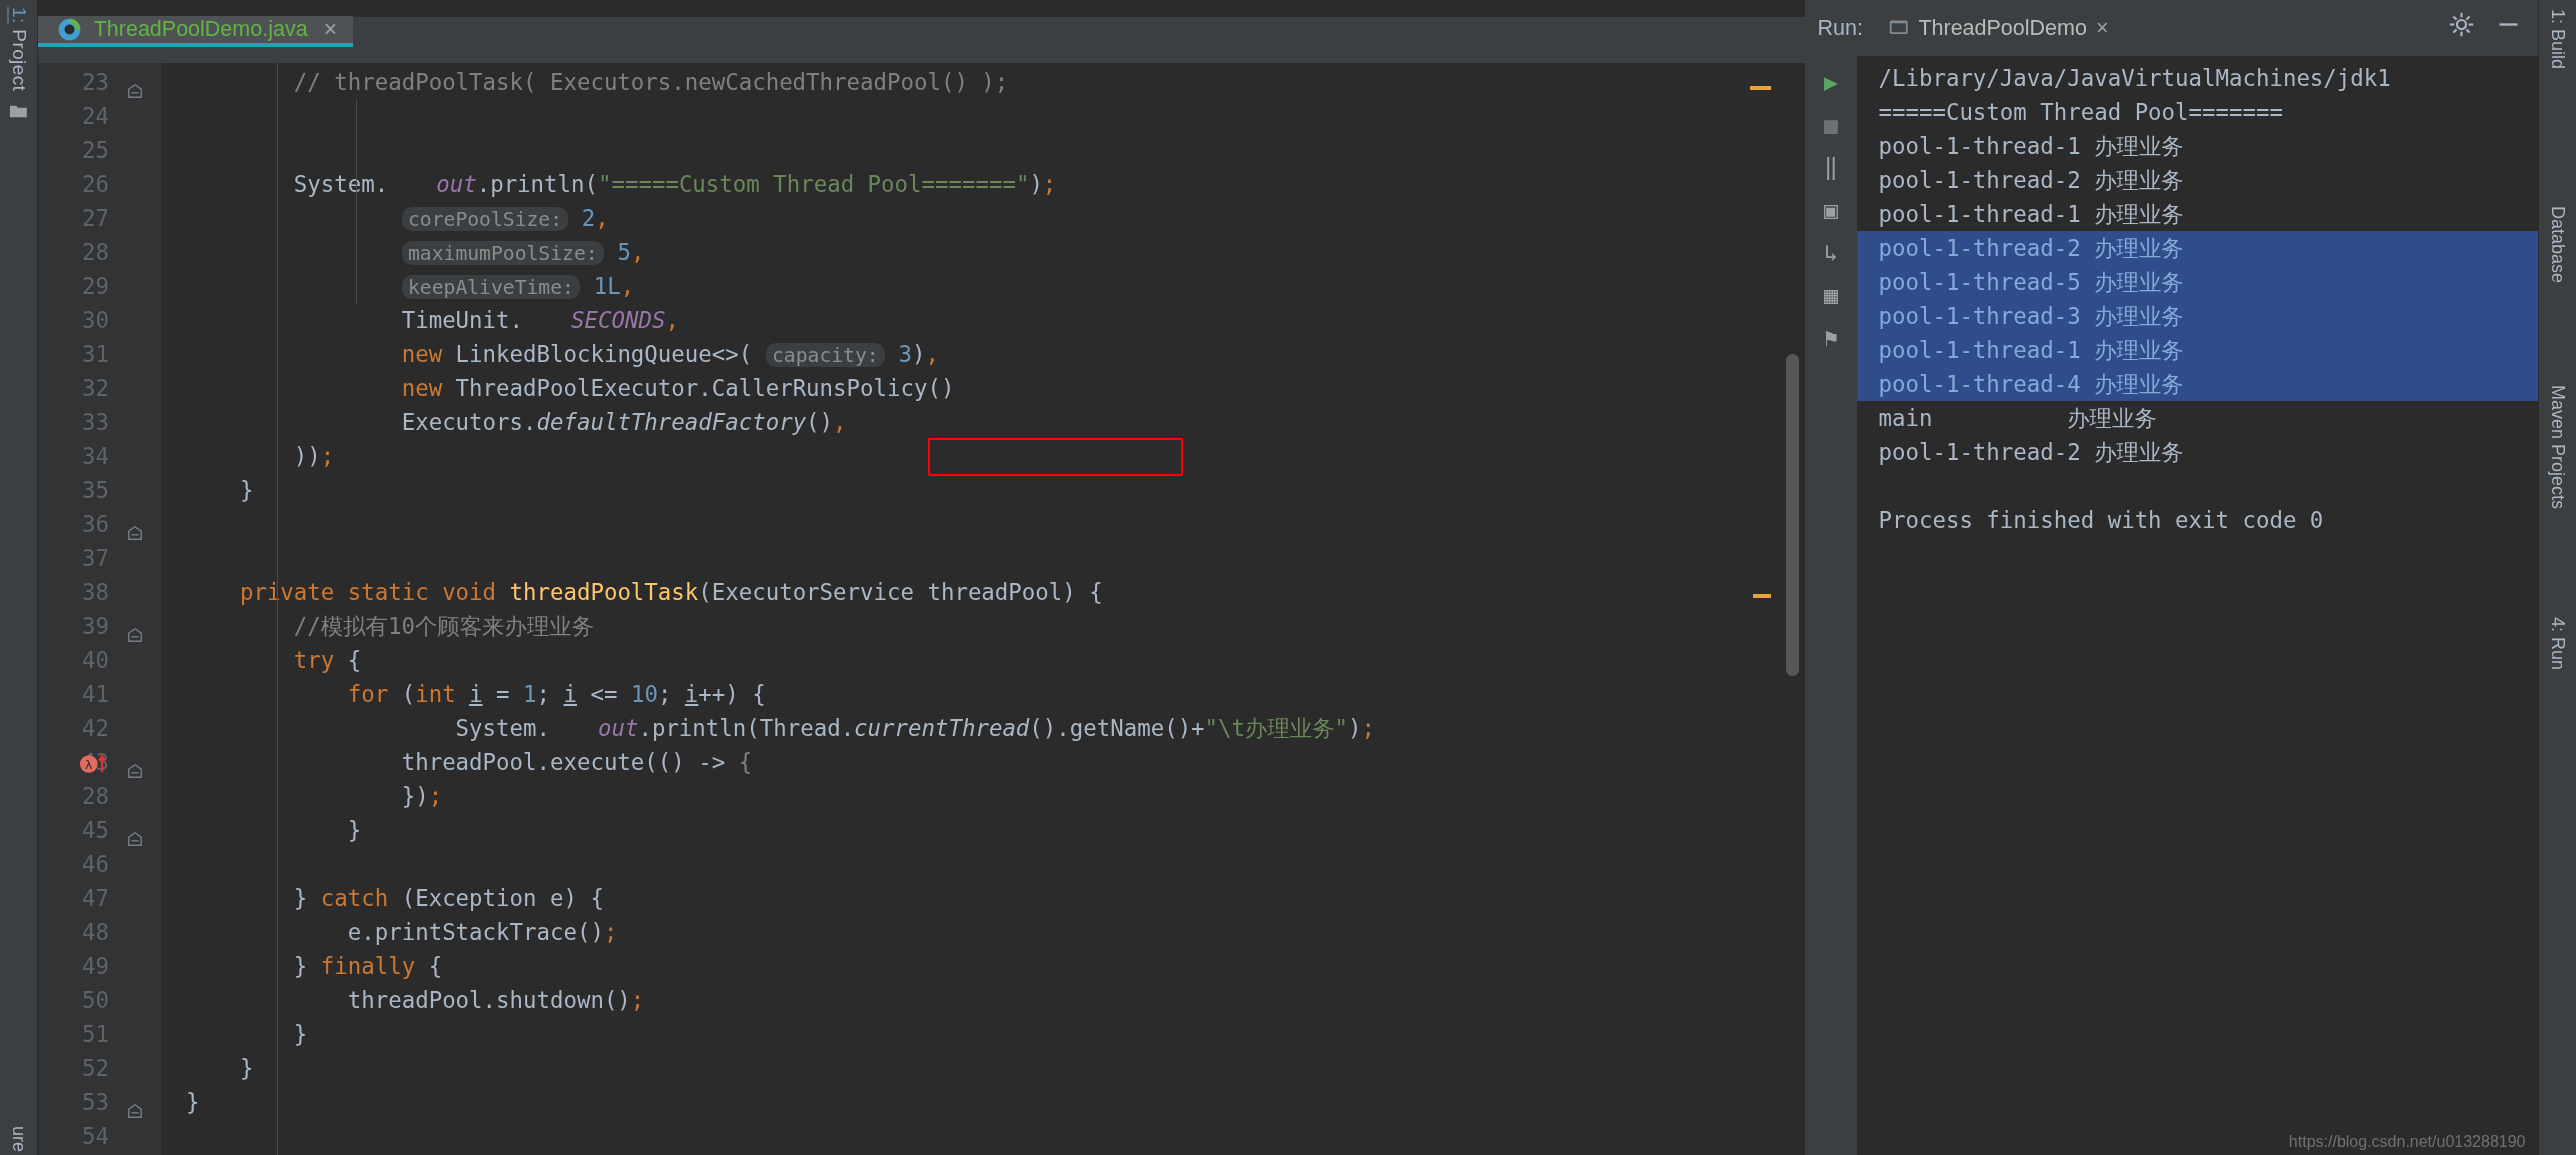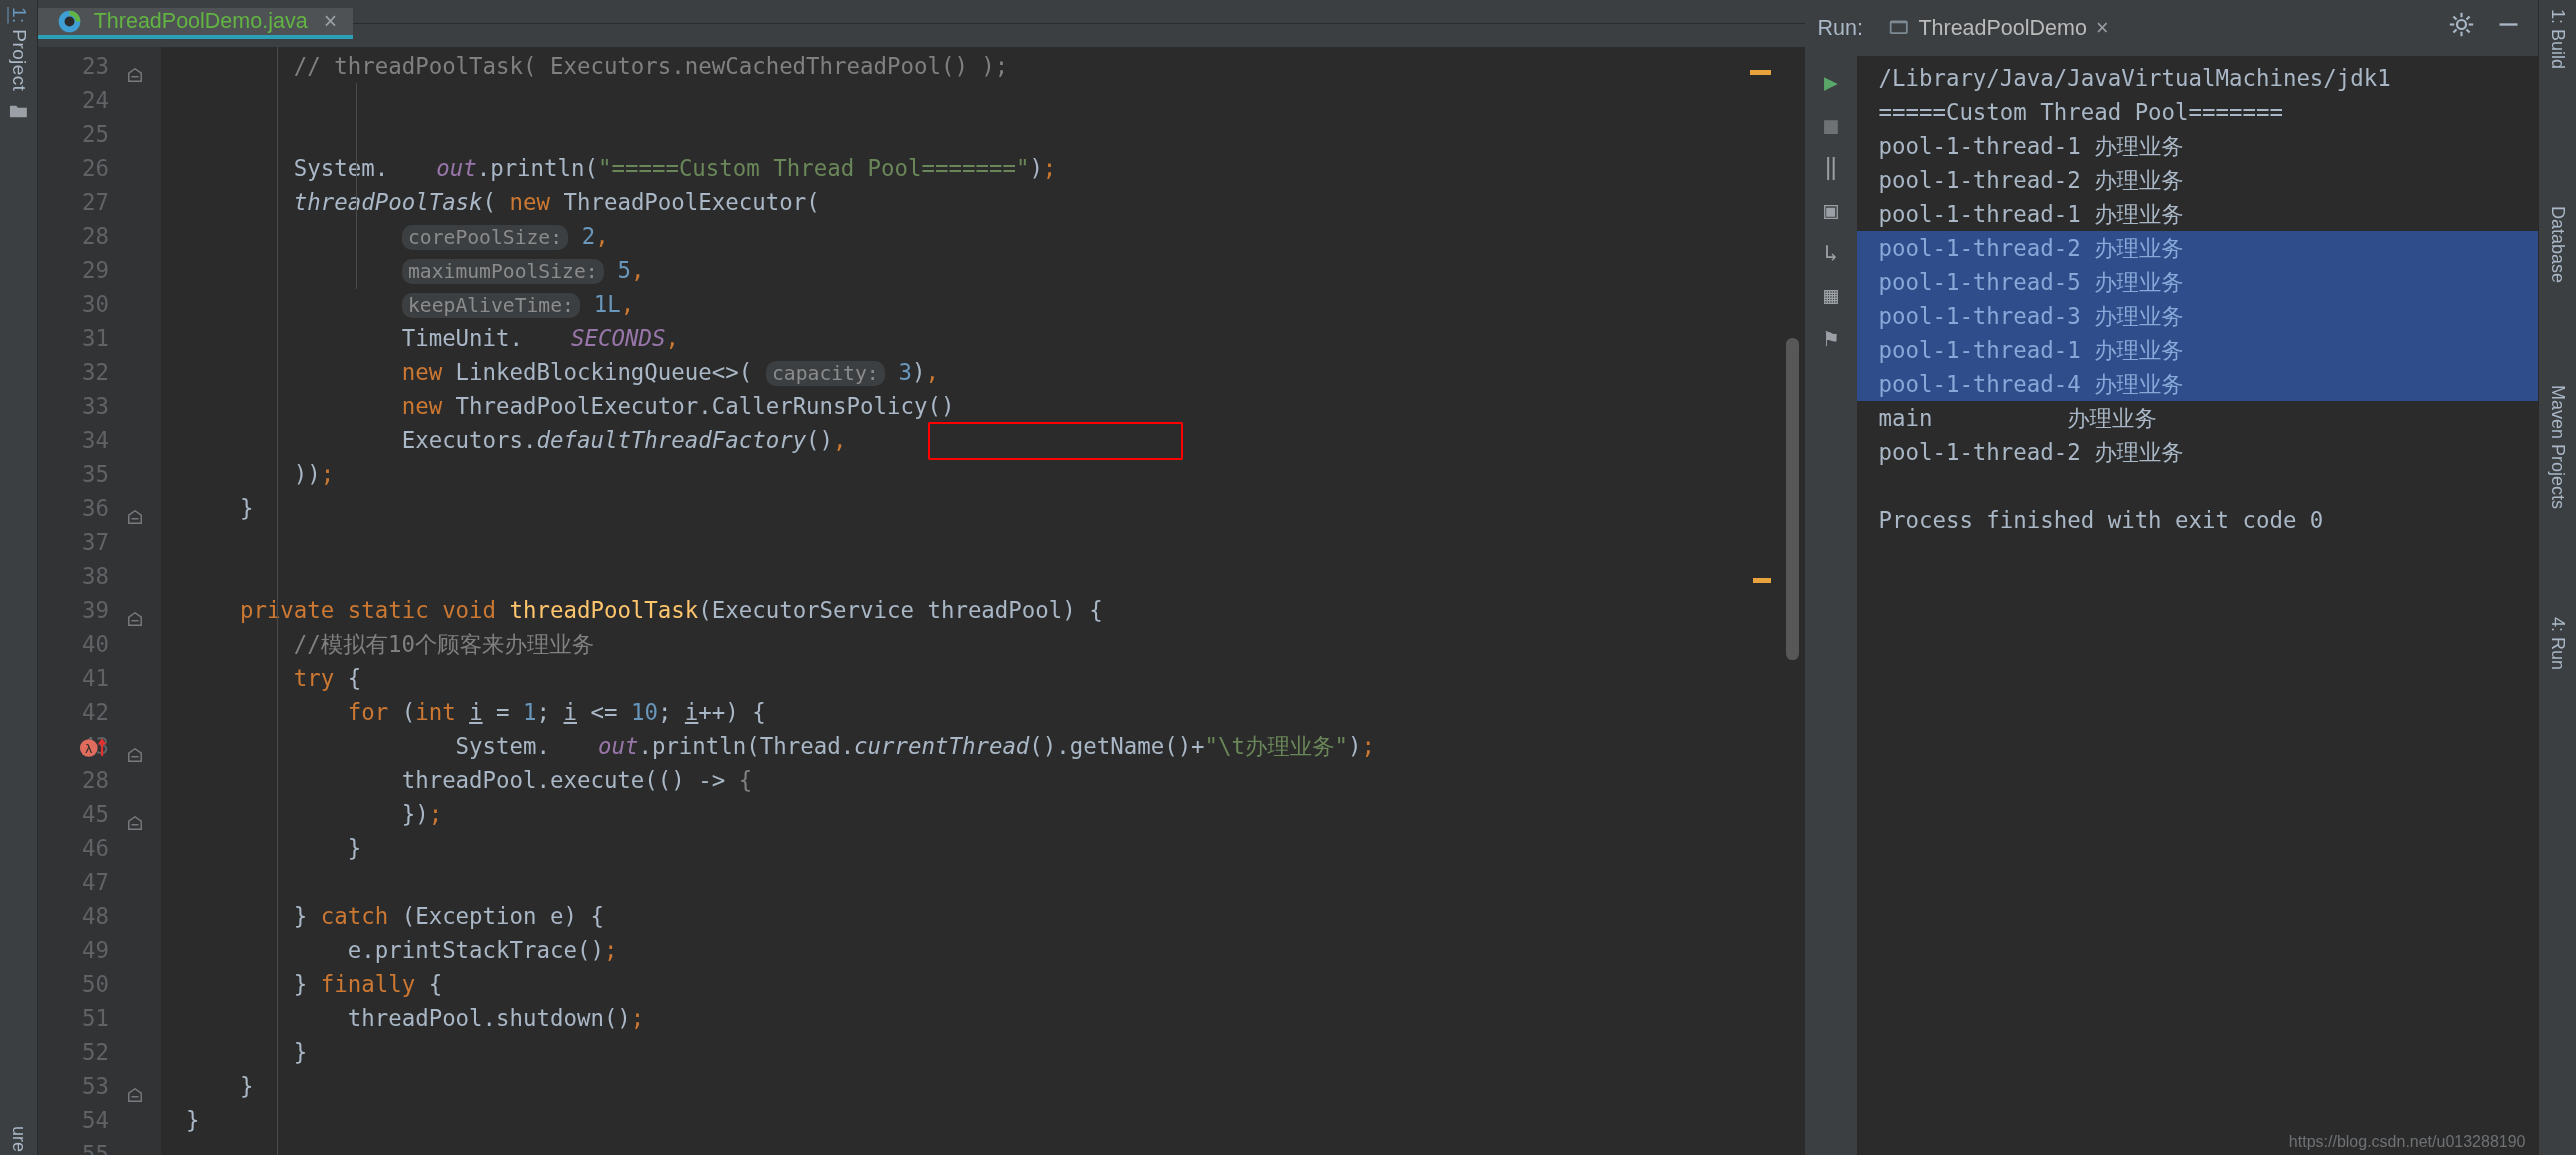--- a/index.html
+++ b/index.html
@@ -30,21 +30,21 @@
   .rail-bottom-v {
     position: absolute; bottom: 3.6px; left: 50%; transform: translateX(-50%);
     writing-mode: vertical-rl;
     font-family: "Liberation Sans", sans-serif;
     font-size: 18px; color: #a9b7c6; white-space: nowrap;
   }
 
   
   .editor-col { flex: 1 1 auto; display: flex; flex-direction: column; min-width: 0; background: #2b2b2b; }
 
-  .tabbar { height: 48px; background: #3c3f41; display: flex; align-items: center; position: relative; }
+  .tabbar { height: 48px; background: #3c3f41; display: flex; align-items: flex-start; position: relative; margin-top: 16px; }
   .tab {
     display: flex; align-items: center; gap: 10.7px;
     padding: 0 16px 0 18px; background: #4e5254;
     border-bottom: 4.5px solid #2a9fb5; position: relative;
   }
   .tab .ico { width: 27px; height: 27px; flex: 0 0 27px; position: relative; }
   .tab .tab-title {
     font-family: "Liberation Sans", sans-serif;
     font-size: 21.5px; color: #62b543; white-space: nowrap;
   }
@@ -242,21 +242,20 @@
               </svg></span></div>
           <div class="gline">54</div>
           <div class="gline">55</div>
         </div>
       <div class="code-scroll">
         <div class="codelines" id="codelines">
             <div class="cline"><span class="cmt">        // threadPoolTask( Executors.newCachedThreadPool() );</span></div>
             <div class="cline">&nbsp;</div>
             <div class="cline">&nbsp;</div>
             <div class="cline">        System.<span class="fld">out</span>.println(<span class="str">"=====Custom Thread Pool======="</span>)<span class="kw">;</span></div>
-            <div class="cline">        <span class="stat">threadPoolTask</span>( <span class="kw">new</span> ThreadPoolExecutor(</div>
             <div class="cline">                <span class="hint">corePoolSize:</span> <span class="num">2</span><span class="kw">,</span></div>
             <div class="cline">                <span class="hint">maximumPoolSize:</span> <span class="num">5</span><span class="kw">,</span></div>
             <div class="cline">                <span class="hint">keepAliveTime:</span> <span class="num">1L</span><span class="kw">,</span></div>
             <div class="cline">                TimeUnit.<span class="fld">SECONDS</span><span class="kw">,</span></div>
             <div class="cline">                <span class="kw">new</span> LinkedBlockingQueue&lt;&gt;( <span class="hint">capacity:</span> <span class="num">3</span>)<span class="kw">,</span></div>
             <div class="cline">                <span class="kw">new</span> ThreadPoolExecutor.CallerRunsPolicy()</div>
             <div class="cline">                Executors.<span class="stat">defaultThreadFactory</span>()<span class="kw">,</span></div>
             <div class="cline">        ))<span class="kw">;</span></div>
             <div class="cline">    }</div>
             <div class="cline">&nbsp;</div>

